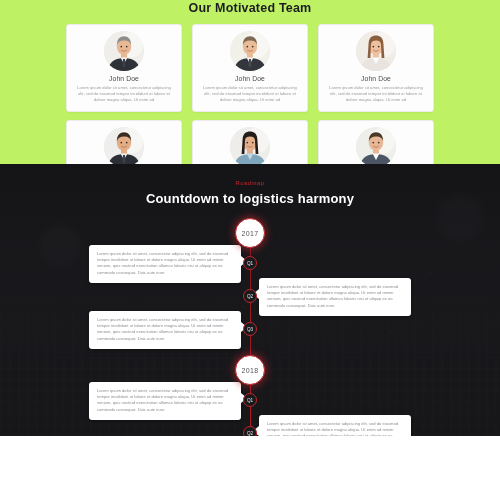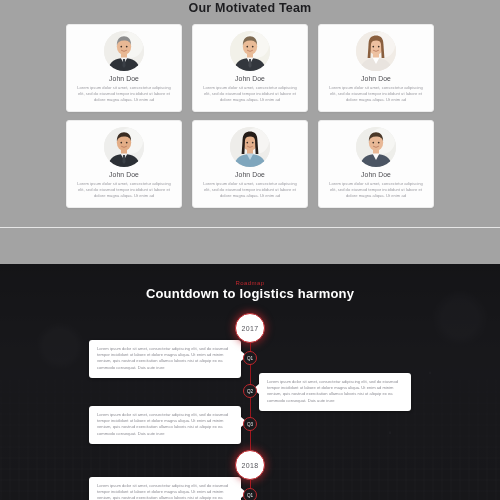--- a/index.html
+++ b/index.html
@@ -8,22 +8,22 @@
     overflow: hidden;
     font-family: "Liberation Sans", sans-serif;
     background: #ffffff;
   }
   #page { position: relative; width: 500px; height: 500px; overflow: hidden; }
 
   
   .team-section {
     position: relative;
     width: 500px;
-    height: 264px;
-    background: #a3a3a3;
+    height: 164px;
+    background: #bef264;
     padding-top: 0px;
   }
   .team-title {
     text-align: center;
     font-size: 12.5px;
     font-weight: bold;
     color: #1d1d20;
     letter-spacing: 0.2px;
     padding-top: 1px;
     line-height: 14px;
@@ -109,20 +109,21 @@
     font-size: 6px;
     color: #c0272d;
     letter-spacing: 0.4px;
     font-weight: normal;
   }
   .roadmap-title {
     font-size: 13px;
     font-weight: bold;
     color: #ffffff;
     letter-spacing: 0.2px;
+    margin-top: 5px;
   }
 
   
   .timeline {
     position: relative;
     width: 500px;
     margin-top: 8px;
     height: 215px;
   }
   .tl-spine {

